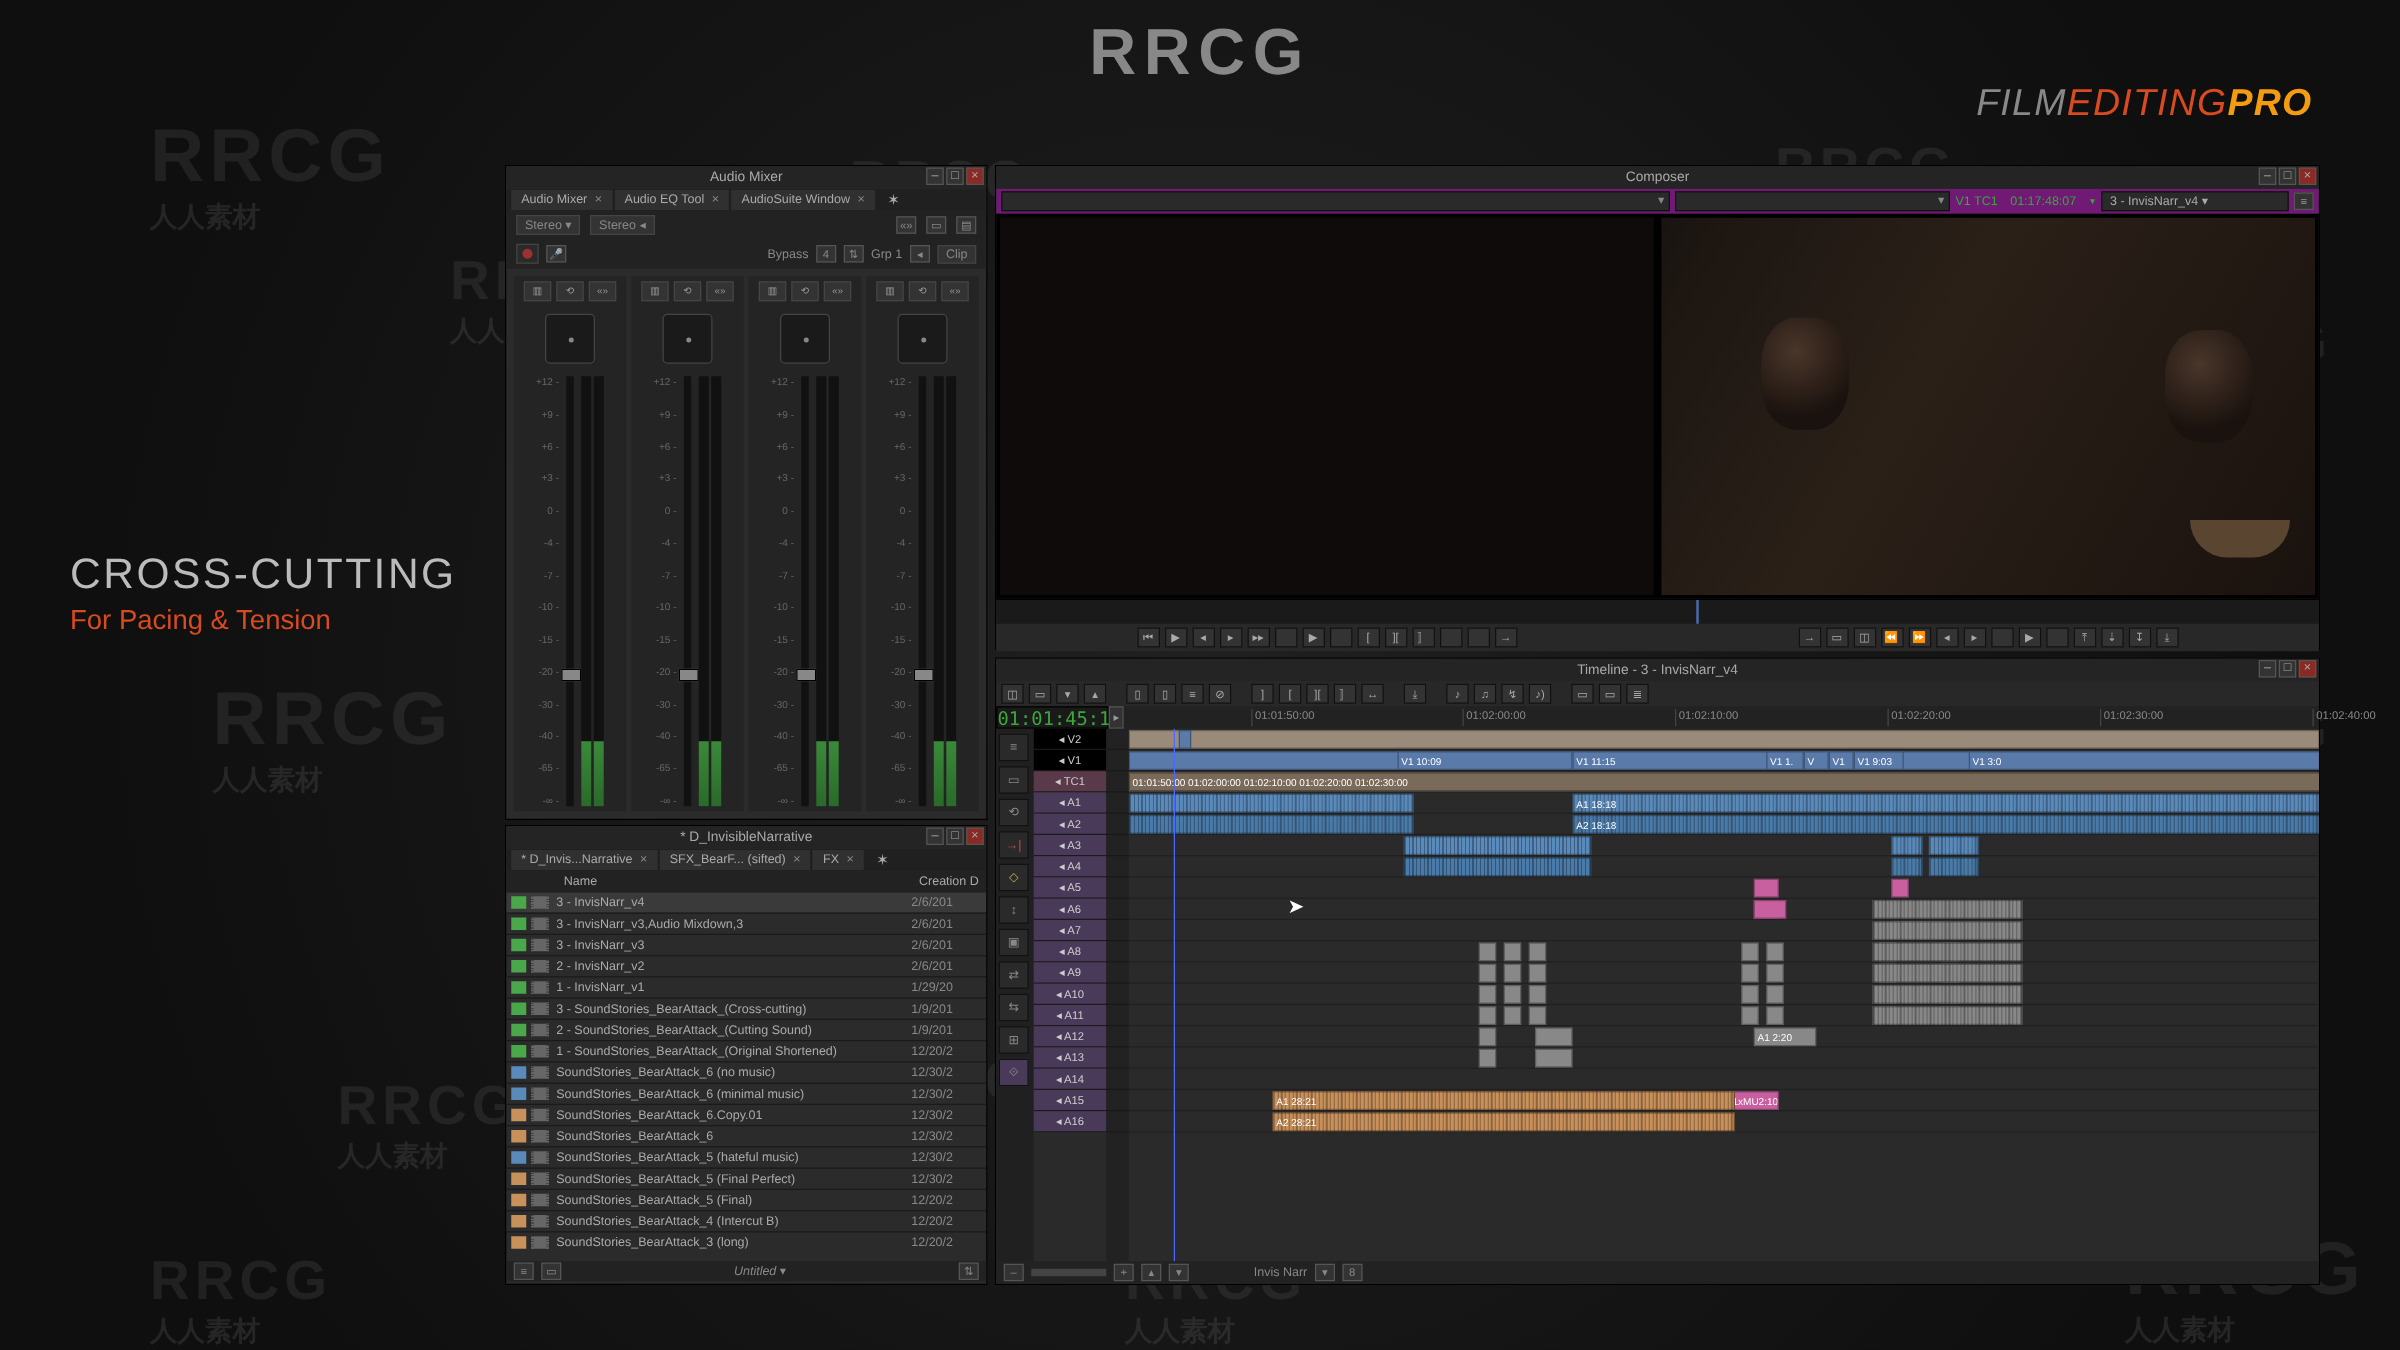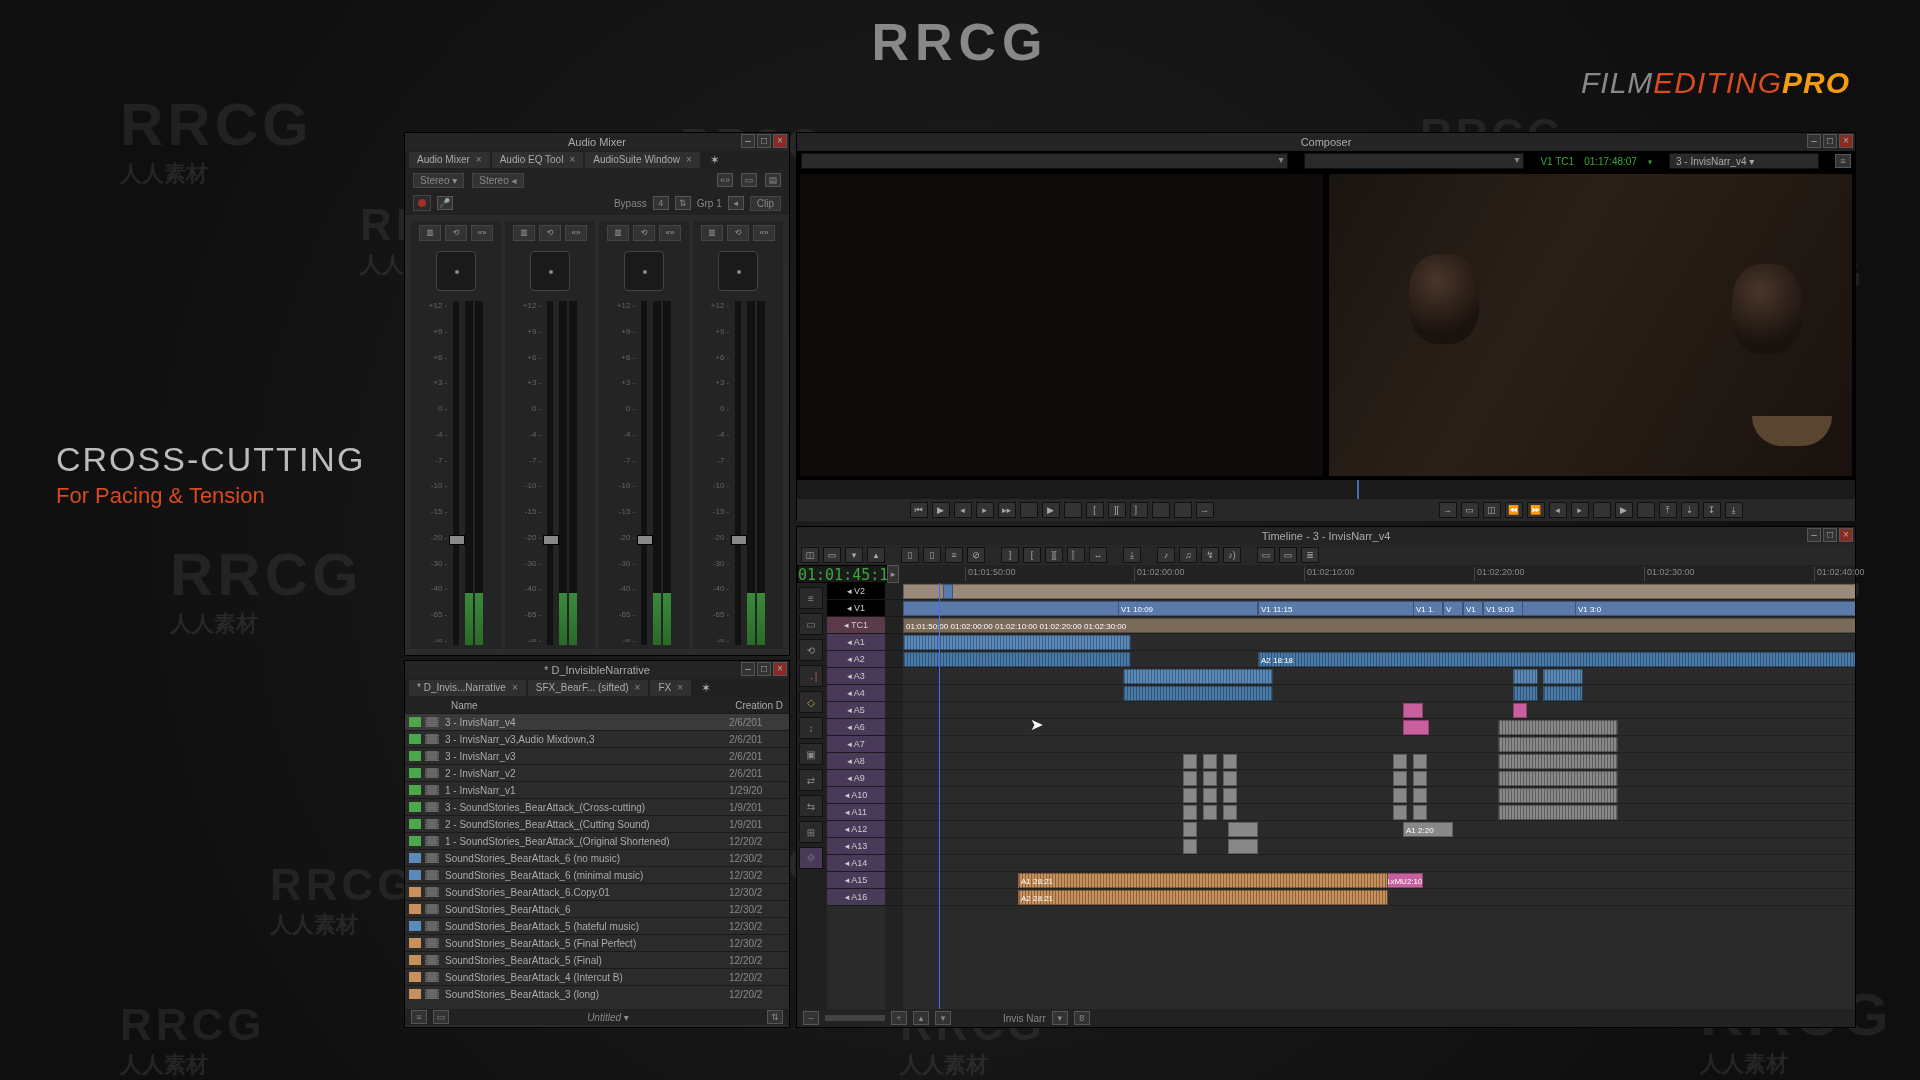--- a/index.html
+++ b/index.html
@@ -63,21 +63,21 @@
 .swatch { width:12px; height:10px; margin-right:4px; }
 .filmicon { width:14px; height:10px; background:#666; margin-right:6px; position:relative; }
 .filmicon::before,.filmicon::after{content:"";position:absolute;top:0;bottom:0;width:2px;background:repeating-linear-gradient(#444 0 1px,#666 1px 2px);}
 .filmicon::before{left:0;} .filmicon::after{right:0;}
 .bin-row .name { flex:1; white-space:nowrap; overflow:hidden; }
 .bin-row .date { width:56px; text-align:left; color:#888; }
 .bin-foot { height:16px; background:#222; display:flex; align-items:center; padding:0 6px; gap:6px; font-size:10px; color:#888; }
 
 
 .composer { left:796px; top:132px; width:1060px; height:388px; }
-.composer-bar { display:flex; background:#000000; height:20px; align-items:center; gap:16px; padding:0 4px; font-size:10px; }
+.composer-bar { display:flex; background:#701a75; height:20px; align-items:center; gap:4px; padding:0 4px; font-size:10px; }
 .drop { flex:1; background:#2a2a2a; height:16px; border:1px solid #111; position:relative; }
 .drop::after{content:"▾"; position:absolute; right:4px; top:0; color:#888;}
 .composer .tc-area { display:flex; gap:10px; align-items:center; color:#3aa83a; font-family:monospace; }
 .composer .seqname { background:#2a2a2a; height:16px; padding:0 6px; line-height:16px; color:#aaa; min-width:150px; border:1px solid #111; }
 .viewers { display:flex; height:308px; background:#000; }
 .viewer { flex:1; background:#0e0b0a; border:1px solid #000; margin:2px; position:relative; }
 .viewer.rec { background:linear-gradient(120deg,#1a1410 0%,#2a2018 40%,#1a120e 100%); }
 .face { position:absolute; width:70px; height:90px; background:radial-gradient(circle at 40% 30%,#4a362a 0%,#1a120e 70%); border-radius:40%; }
 .face.f1{ top:80px; left:80px; }
 .face.f2{ top:90px; right:50px; }
@@ -87,21 +87,21 @@
 .transport { height:22px; background:#282828; display:flex; align-items:center; }
 .transport .half { flex:1; display:flex; align-items:center; justify-content:center; gap:4px; }
 .tbtn { width:18px; height:16px; background:#333; border:1px solid #111; color:#aaa; font-size:9px; display:flex; align-items:center; justify-content:center; }
 
 
 .timeline { left:796px; top:526px; width:1060px; height:502px; }
 .tl-toolbar { height:20px; background:#282828; display:flex; align-items:center; gap:4px; padding:0 4px; }
 .tl-ruler-row { height:18px; display:flex; }
 .tc-box { width:90px; background:#1a1a1a; color:#3aa83a; font-family:monospace; font-size:15px; line-height:18px; text-align:center; border:1px solid #000; }
 .tl-ruler { flex:1; background:#222; position:relative; font-size:9px; color:#888; }
-.tick { position:absolute; top:2px; border-left:1px solid #444; height:14px; padding-left:2px; }
+.tick { position:absolute; top:2px; border-left:1px solid #444; height:14px; padding-left:2px;margin-left:36px; }
 .tl-body { display:flex; height:calc(100% - 74px); }
 .tl-sidebar { width:30px; background:#202020; display:flex; flex-direction:column; gap:4px; padding:4px 2px; }
 .sbtn { width:24px; height:22px; background:#2a2a2a; border:1px solid #111; color:#888; font-size:10px; display:flex; align-items:center; justify-content:center; }
 .sbtn.red { color:#c05050; }
 .sbtn.ylw { color:#c0a050; }
 .sbtn.pur { background:#4a3a5a; }
 .tl-tracks-wrap { flex:1; display:flex; }
 .tl-track-heads { width:58px; background:#2a2a2a; }
 .tl-pat { width:18px; background:#222; }
 .tl-pat .prow { height:17px; border-bottom:1px solid #181818; }
@@ -639,20 +639,21 @@
           <div class="clip c-vid" style="left: 215px; width: 140px; top: 18px;">V1 10:09</div>
           <div class="clip c-vid" style="left: 355px; width: 220px; top: 18px;">V1 11:15</div>
           <div class="clip c-vid" style="left: 510px; width: 30px; top: 18px;">V1 1.</div>
           <div class="clip c-vid" style="left: 540px; width: 20px; top: 18px;">V</div>
           <div class="clip c-vid" style="left: 560px; width: 20px; top: 18px;">V1</div>
           <div class="clip c-vid" style="left: 580px; width: 40px; top: 18px;">V1 9:03</div>
           <div class="clip c-vid" style="left: 672px; width: 300px; top: 18px;">V1 3:0</div>
           <div class="clip c-vid2" style="left: 0px; width: 960px; top: 35px;"></div>
           <div class="clip " style="left: 0px; width: 960px; top: 35px; background: rgb(122, 106, 90);">01:01:50:00               01:02:00:00               01:02:10:00               01:02:20:00               01:02:30:00</div>
           <div class="clip c-aud wave wave" style="left: 0px; width: 228px; top: 52px;"></div>
+          <div class="clip c-aud wave wave" style="left: 355px; width: 610px; top: 52px;">A1 18:18</div>
           <div class="clip c-aud-d wave wave" style="left: 0px; width: 228px; top: 69px;"></div>
           <div class="clip c-aud-d wave wave" style="left: 355px; width: 610px; top: 69px;">A2 18:18</div>
           <div class="clip c-aud wave wave" style="left: 220px; width: 150px; top: 86px;"></div>
           <div class="clip c-aud wave" style="left: 610px; width: 25px; top: 86px;"></div>
           <div class="clip c-aud wave" style="left: 640px; width: 40px; top: 86px;"></div>
           <div class="clip c-aud-d wave wave" style="left: 220px; width: 150px; top: 103px;"></div>
           <div class="clip c-aud-d wave" style="left: 610px; width: 25px; top: 103px;"></div>
           <div class="clip c-aud-d wave" style="left: 640px; width: 40px; top: 103px;"></div>
           <div class="clip c-pink" style="left: 500px; width: 20px; top: 120px;"></div>
           <div class="clip c-pink" style="left: 610px; width: 14px; top: 120px;"></div>

